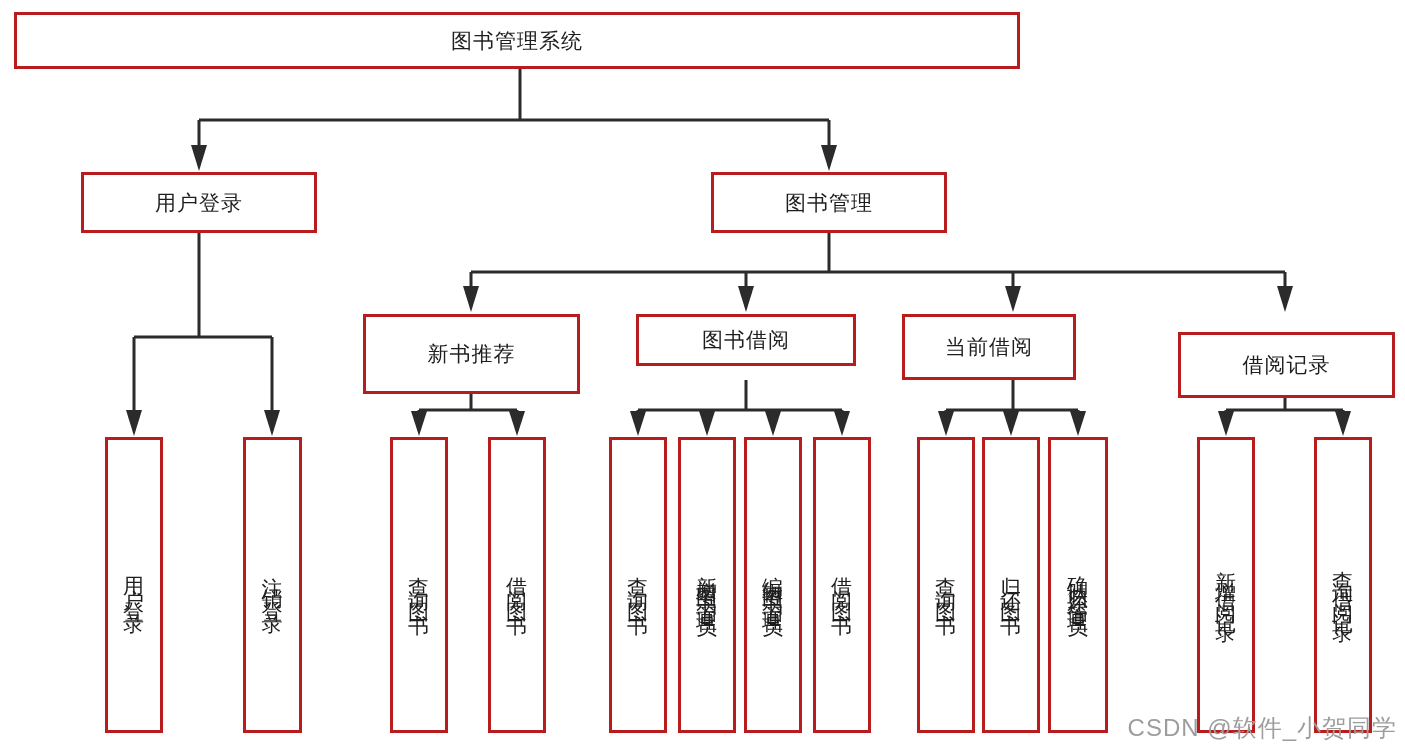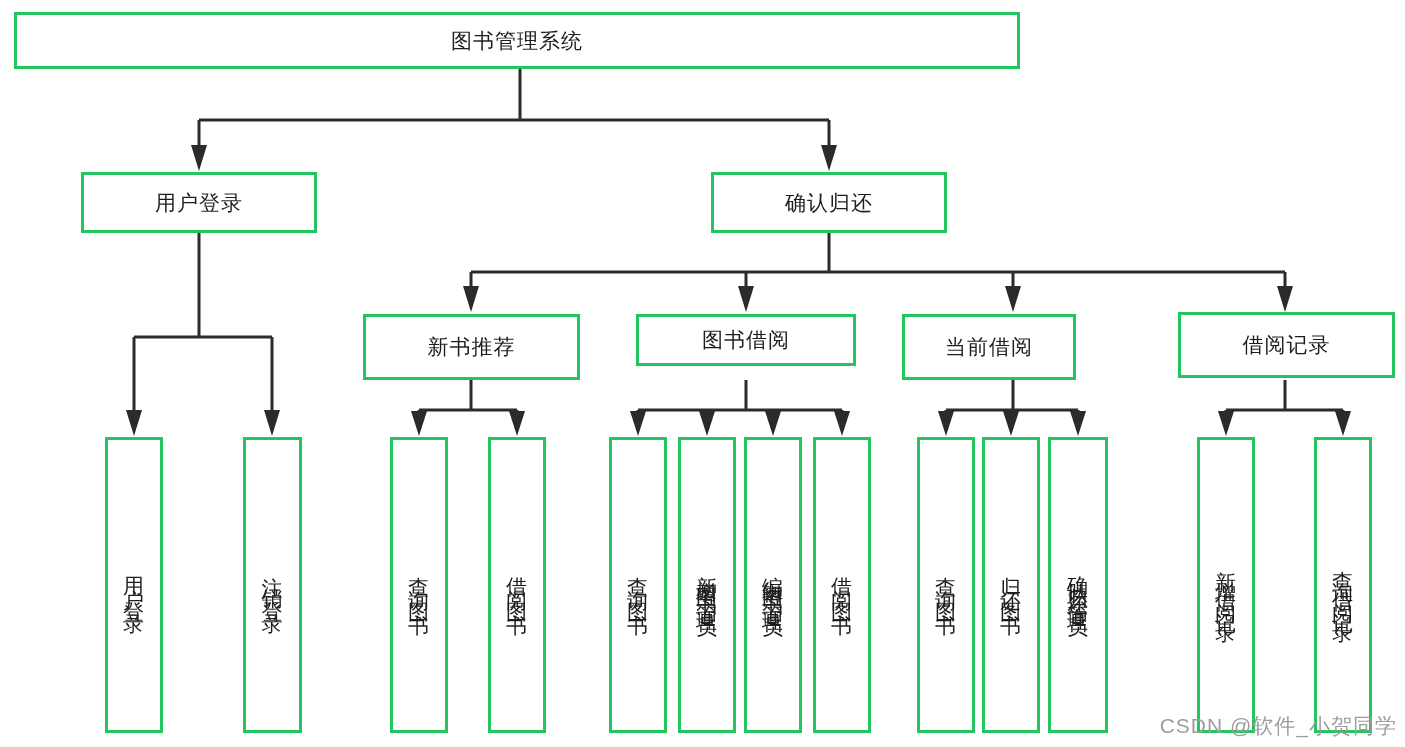--- a/index.html
+++ b/index.html
@@ -13,21 +13,21 @@
   }
   .connectors {
     position: absolute;
     left: 0; top: 0;
     width: 1405px; height: 747px;
   }
   .node {
     position: absolute;
     box-sizing: border-box;
     background: #ffffff;
-    border: 3px solid #22c55e;
+    border: 3px solid #b91c1c;
     display: flex;
     align-items: center;
     justify-content: center;
     color: #1e1e1e;
   }
   .node .hlabel {
     font-size: 21px;
     letter-spacing: 1px;
     white-space: nowrap;
   }
@@ -38,21 +38,21 @@
     white-space: nowrap;
     line-height: 1;
   }
   .ls-loose { letter-spacing: 0.60em; }
   .ls-mid   { letter-spacing: 0.50em; }
   .ls-tight { letter-spacing: 0.28em; }
   .watermark {
     position: absolute;
     top: 712px;
     right: 8px;
-    font-size: 21px;
+    font-size: 24px;
     letter-spacing: 1px;
     white-space: nowrap;
     pointer-events: none;
   }
 </style>
 </head>
 <body>
 
 <div class="canvas">
 
@@ -90,33 +90,33 @@
   </svg>
 
   <div class="node" style="left:14px;top:12px;width:1006px;height:57px">
     <span class="hlabel">图书管理系统</span>
   </div>
 
   <div class="node" style="left:81px;top:172px;width:236px;height:61px">
     <span class="hlabel">用户登录</span>
   </div>
   <div class="node" style="left:711px;top:172px;width:236px;height:61px">
-    <span class="hlabel">确认归还</span>
+    <span class="hlabel">图书管理</span>
   </div>
 
-  <div class="node" style="left:363px;top:314px;width:217px;height:66px">
+  <div class="node" style="left:363px;top:314px;width:217px;height:80px">
     <span class="hlabel">新书推荐</span>
   </div>
   <div class="node" style="left:636px;top:314px;width:220px;height:52px">
     <span class="hlabel">图书借阅</span>
   </div>
   <div class="node" style="left:902px;top:314px;width:174px;height:66px">
     <span class="hlabel">当前借阅</span>
   </div>
-  <div class="node" style="left:1178px;top:312px;width:217px;height:66px">
+  <div class="node" style="left:1178px;top:332px;width:217px;height:66px">
     <span class="hlabel">借阅记录</span>
   </div>
 
   <div class="node" style="left:105px;top:437px;width:58px;height:296px">
     <span class="vtext ls-loose">用户登录</span>
   </div>
   <div class="node" style="left:243px;top:437px;width:59px;height:296px">
     <span class="vtext ls-loose">注销登录</span>
   </div>
   <div class="node" style="left:390px;top:437px;width:58px;height:296px">

